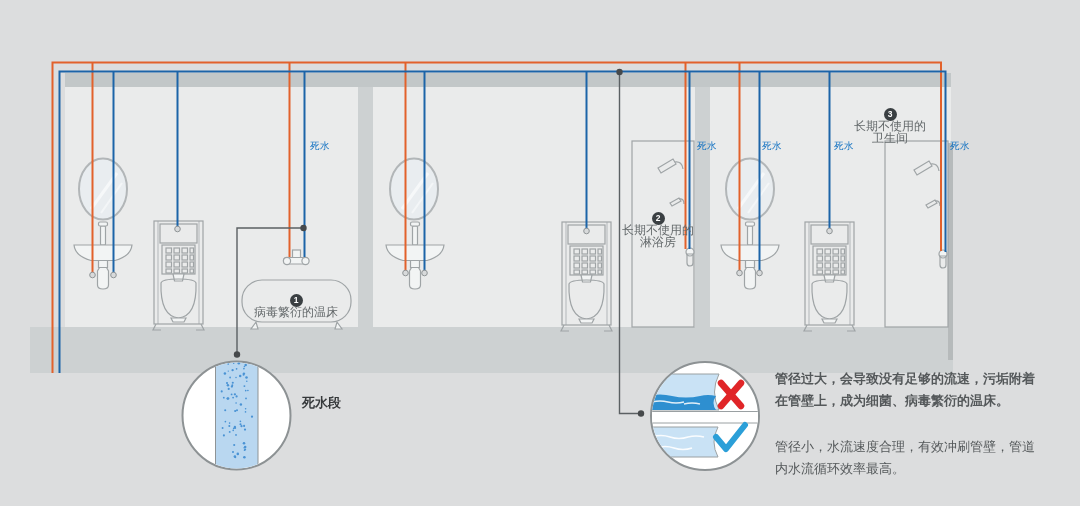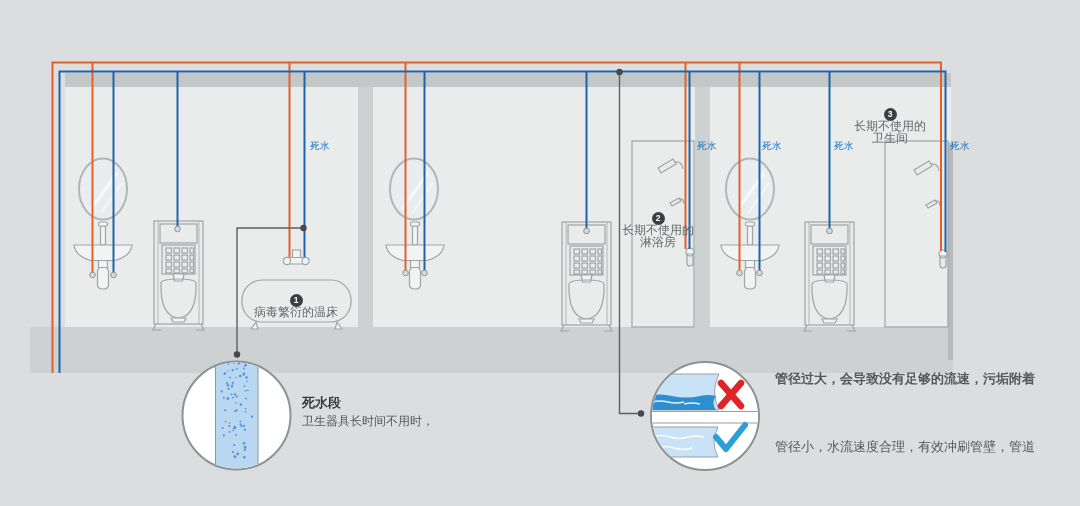--- a/index.html
+++ b/index.html
@@ -300,23 +300,24 @@
     <div class="cl-line">淋浴房</div>
   </div>
   <div class="callout" style="left:890px;top:103px;">
     <span class="num">3</span>
     <div class="cl-line">长期不使用的</div>
     <div class="cl-line">卫生间</div>
   </div>
 
   <div class="txt detail-title" style="left:302px;top:381px;margin-top:13px;">死水段</div>
   <div class="txt detail-body" style="left:302px;top:410px;">
-    <div>卫生器具长时间不用时，</div>
   </div>
 
   <div class="txt para" style="left:775px;top:368px;font-weight:bold;">
     <div>管径过大，会导致没有足够的流速，污垢附着</div>
+    <div>在管壁上，成为细菌、病毒繁衍的温床。</div>
   </div>
   <div class="txt para" style="left:775px;top:436px;">
     <div>管径小，水流速度合理，有效冲刷管壁，管道</div>
+    <div>内水流循环效率最高。</div>
   </div>
 
 </div>
 
 </body></html>

